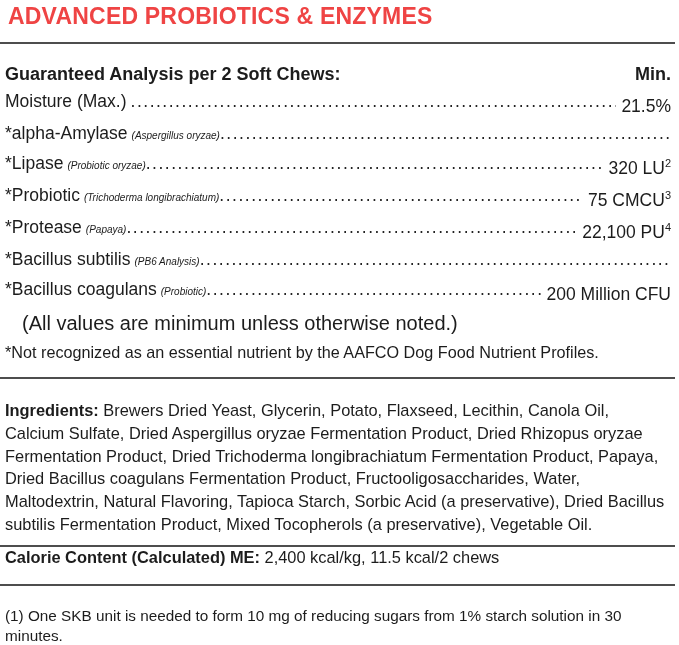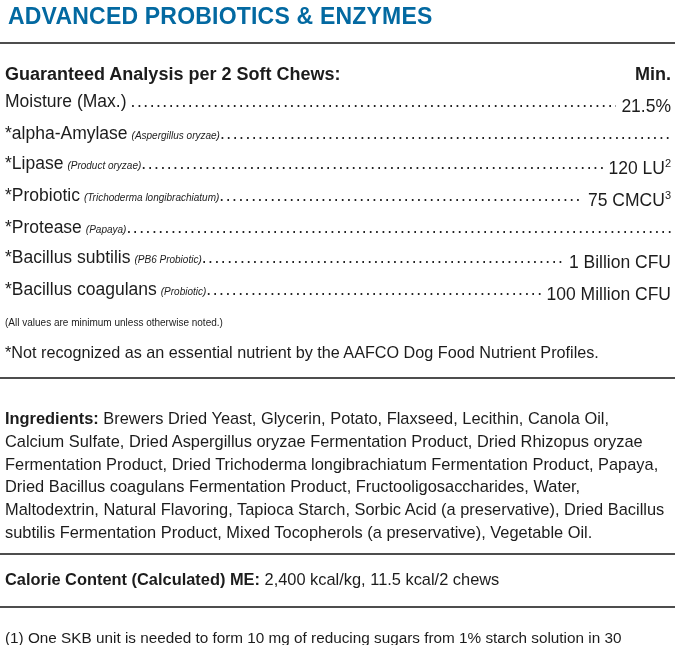--- a/index.html
+++ b/index.html
@@ -11,21 +11,21 @@
     overflow: hidden;
   }
   .page {
     width: 679px; height: 645px;
     padding: 3px 8px 0 5px;
   }
   .title {
     font-size: 23px;
     font-weight: bold;
     letter-spacing: 0.2px;
-    color: #0369a1;
+    color: #ef4444;
     line-height: 26px;
     margin-left: 3px;
   }
   .rule {
     border: 0;
     border-top: 2px solid #4d4d4d;
     margin: 0 -4px 0 -5px;
   }
   .rule-1 { margin-top: 13px; }
   .rule-2 { margin-top: 14px; }
@@ -65,37 +65,37 @@
   .leader::after {
     content: "........................................................................................................................";
     letter-spacing: 1.5px;
   }
   .ga-value {
     flex: 0 0 auto;
     margin-left: 5px;
   }
   .ga-value sup { font-size: 11px; }
   .ga-note {
-    font-size: 10px;
+    font-size: 20px;
     margin-top: 5px;
     line-height: 20px;
+    margin-left: 17px;
   }
   .aafco-note {
     font-size: 16.2px;
     margin-top: 9px;
     line-height: 21px;
   }
   .para {
-    margin-top: 28px;
+    margin-top: 20px;
     font-size: 16.4px;
     line-height: 22.8px;
   }
   .para .lead { font-weight: bold; }
   .calorie {
-    margin-top: 14px;
     font-size: 16.4px;
     line-height: 21px;
   }
   .footnotes {
     margin-top: 20px;
     font-size: 15.3px;
     line-height: 20.6px;
   }
 </style>
 </head>
@@ -119,46 +119,46 @@
       <span class="leader"></span>
       <span class="ga-value"><span>21.5%</span><sup></sup></span>
     </div>
 
     <div class="ga-row">
       <span class="ga-label"><span>*alpha-Amylase</span><span class="src">(Aspergillus oryzae)</span></span>
       <span class="leader"></span>
     </div>
 
     <div class="ga-row">
-      <span class="ga-label"><span>*Lipase</span><span class="src">(Product oryzae)</span></span>
+      <span class="ga-label"><span>*Lipase</span><span class="src">(Probiotic oryzae)</span></span>
       <span class="leader"></span>
-      <span class="ga-value"><span>120 LU</span><sup>2</sup></span>
+      <span class="ga-value"><span>320 LU</span><sup>2</sup></span>
     </div>
 
     <div class="ga-row">
       <span class="ga-label"><span>*Probiotic</span><span class="src">(Trichoderma longibrachiatum)</span></span>
       <span class="leader"></span>
       <span class="ga-value"><span>75 CMCU</span><sup>3</sup></span>
     </div>
 
     <div class="ga-row">
       <span class="ga-label"><span>*Protease</span><span class="src">(Papaya)</span></span>
       <span class="leader"></span>
+      <span class="ga-value"><span>22,100 PU</span><sup>4</sup></span>
     </div>
 
     <div class="ga-row">
-      <span class="ga-label"><span>*Bacillus subtilis</span><span class="src">(PB6 Probiotic)</span></span>
+      <span class="ga-label"><span>*Bacillus subtilis</span><span class="src">(PB6 Analysis)</span></span>
       <span class="leader"></span>
-      <span class="ga-value"><span>1 Billion CFU</span><sup></sup></span>
     </div>
 
     <div class="ga-row">
       <span class="ga-label"><span>*Bacillus coagulans</span><span class="src">(Probiotic)</span></span>
       <span class="leader"></span>
-      <span class="ga-value"><span>100 Million CFU</span><sup></sup></span>
+      <span class="ga-value"><span>200 Million CFU</span><sup></sup></span>
     </div>
 
   </div>
 
   <div class="ga-note">(All values are minimum unless otherwise noted.)</div>
 
   <div class="aafco-note">*Not recognized as an essential nutrient by the AAFCO Dog Food Nutrient Profiles.</div>
 
   <hr class="rule rule-2">
 

